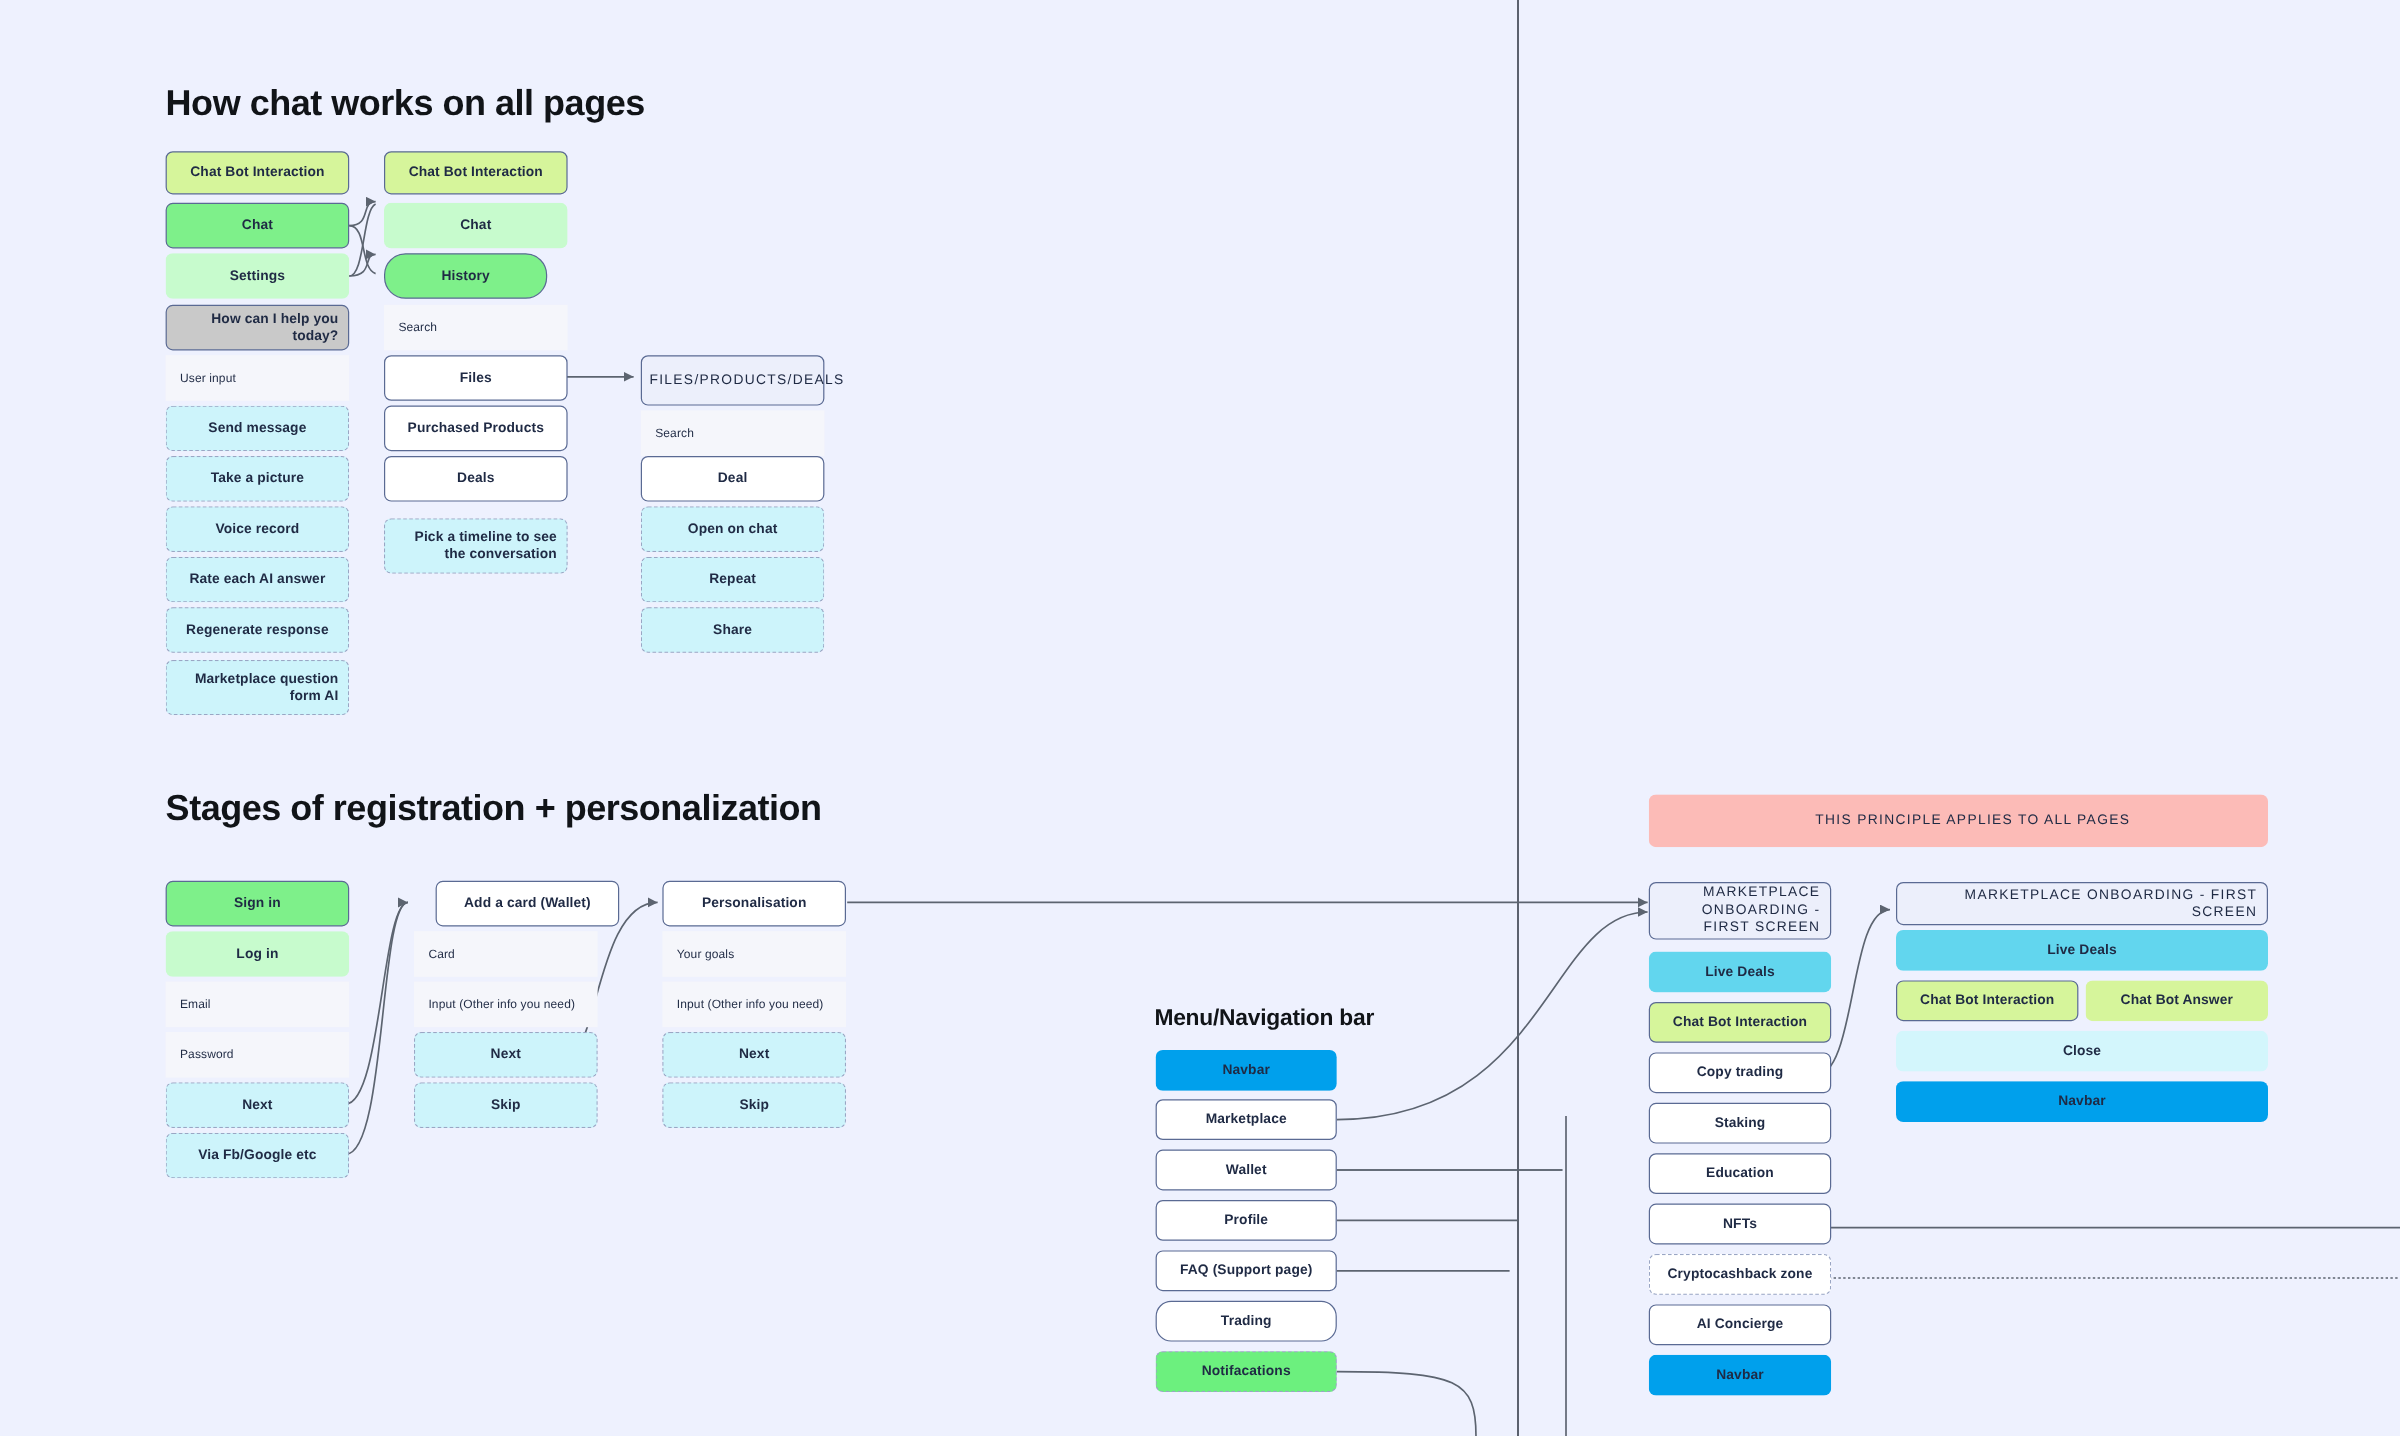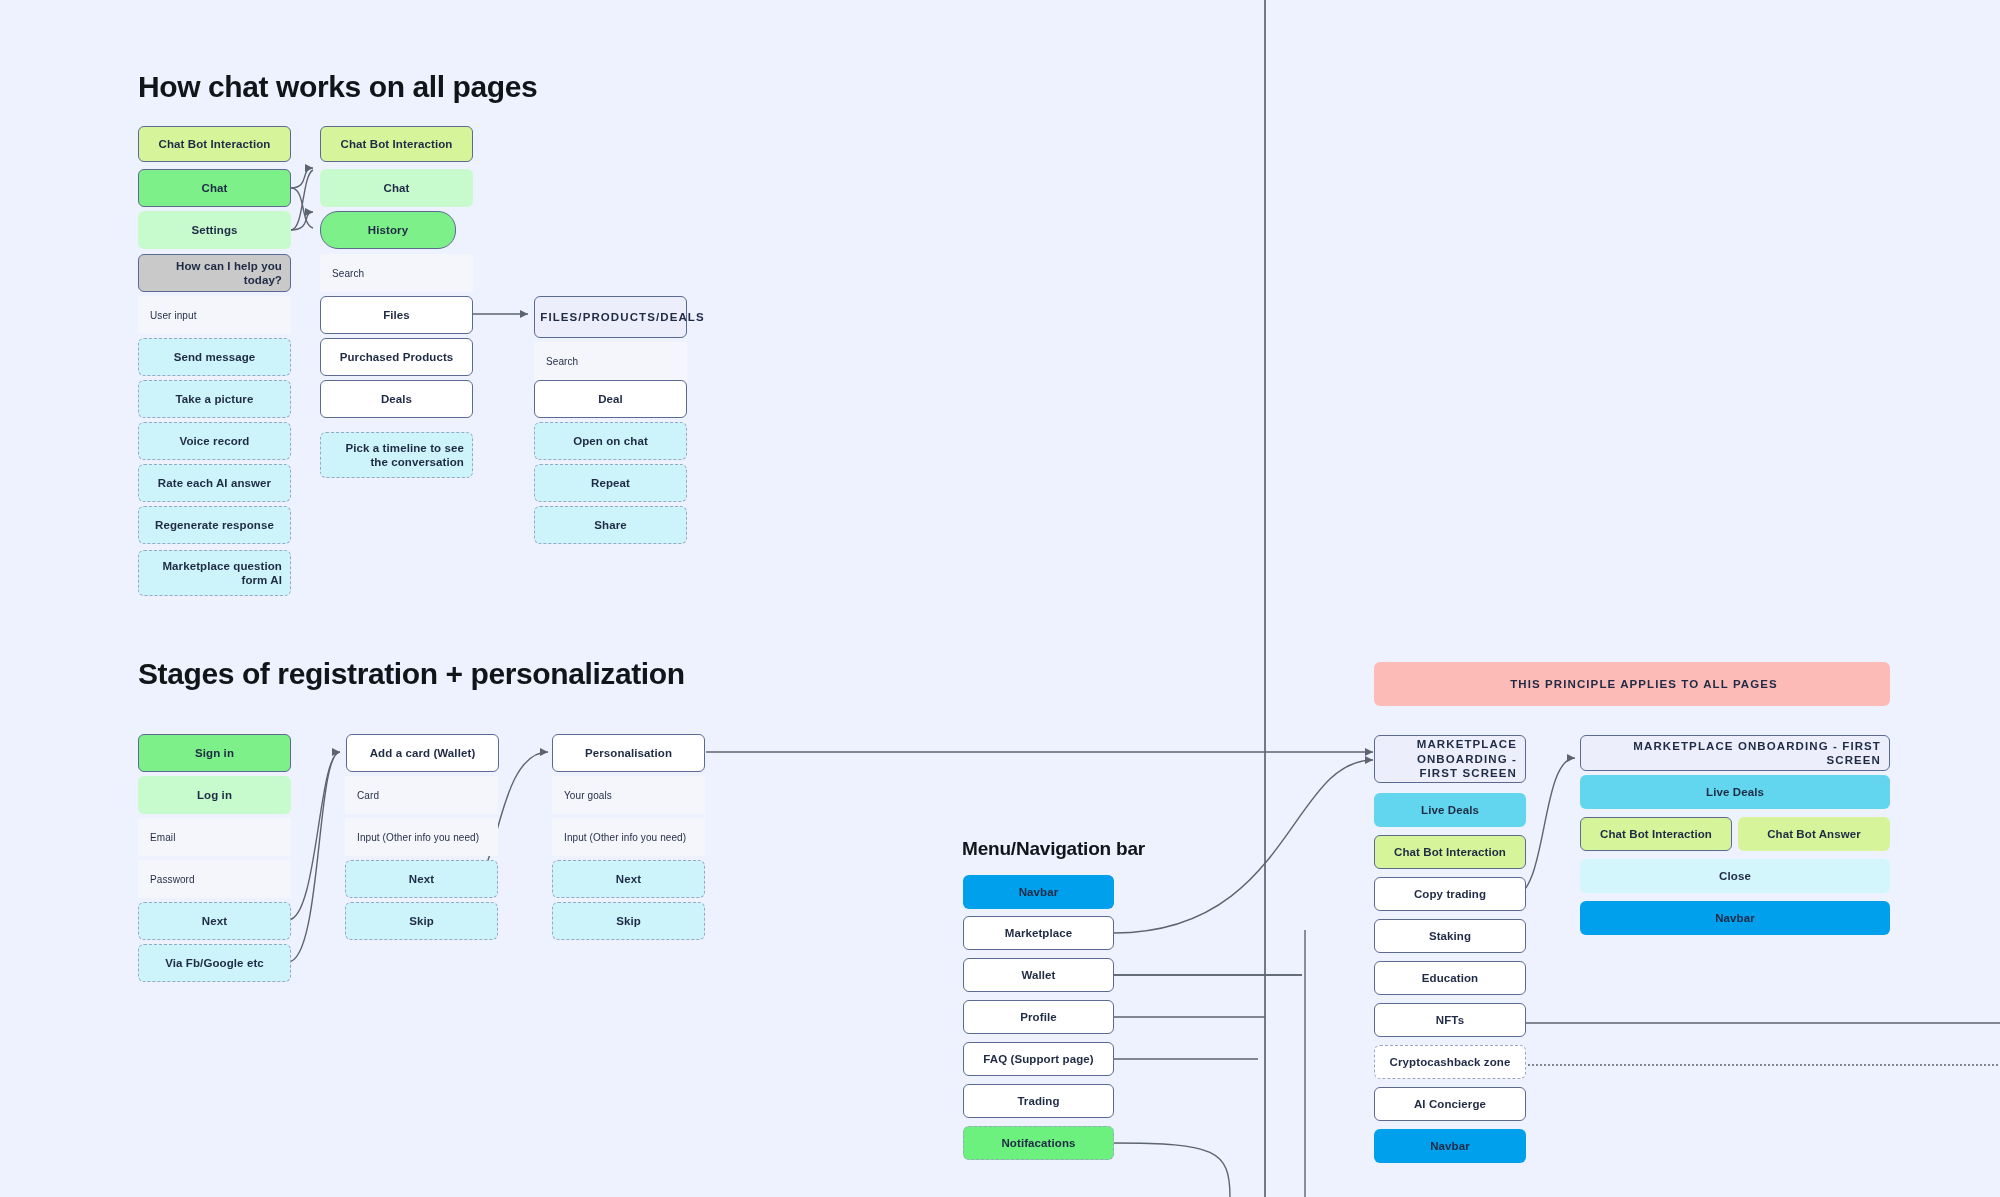--- a/index.html
+++ b/index.html
@@ -91,21 +91,21 @@
     justify-content: flex-start;
     font-size: 10px;
     font-weight: normal;
     color: #1f2a44;
     padding-left: 12px;
     background: #f5f6fb;
     letter-spacing: 0.1px;
   }
   .caps {
     font-size: 11.5px;
-    font-weight: bold;
+    font-weight: normal;
     letter-spacing: 1.1px;
     padding-left: 32px;
   }
 </style>
 </head>
 <body>
 
 <div id="canvas">
 
   <svg id="wires" viewBox="0 0 2000 1197">
@@ -190,40 +190,40 @@
 
   <div class="section-title" style="left:138px; top:657px;">Stages of registration + personalization</div>
 
   <div class="node b-solid f-green" style="left:138px; top:734px; width:153px; height:38px;">Sign in</div>
   <div class="node b-none f-greenl" style="left:138px; top:776px; width:153px; height:38px;">Log in</div>
   <div class="label-row" style="left:138px; top:818px; width:153px; height:38px;">Email</div>
   <div class="label-row" style="left:138px; top:860px; width:153px; height:38px;">Password</div>
   <div class="node b-dash f-cyan" style="left:138px; top:902px; width:153px; height:38px;">Next</div>
   <div class="node b-dash f-cyan" style="left:138px; top:944px; width:153px; height:38px;">Via Fb/Google etc</div>
 
-  <div class="node b-solid f-white" style="left:346px; top:734px; width:153px; height:38px;">Add a card (Wallet)</div>
+  <div class="node b-solid f-white" style="left:363px; top:734px; width:153px; height:38px;">Add a card (Wallet)</div>
   <div class="label-row" style="left:345px; top:776px; width:153px; height:38px;">Card</div>
   <div class="label-row" style="left:345px; top:818px; width:153px; height:38px;">Input (Other info you need)</div>
   <div class="node b-dash f-cyan" style="left:345px; top:860px; width:153px; height:38px;">Next</div>
   <div class="node b-dash f-cyan" style="left:345px; top:902px; width:153px; height:38px;">Skip</div>
 
   <div class="node b-solid f-white" style="left:552px; top:734px; width:153px; height:38px;">Personalisation</div>
   <div class="label-row" style="left:552px; top:776px; width:153px; height:38px;">Your goals</div>
   <div class="label-row" style="left:552px; top:818px; width:153px; height:38px;">Input (Other info you need)</div>
   <div class="node b-dash f-cyan" style="left:552px; top:860px; width:153px; height:38px;">Next</div>
   <div class="node b-dash f-cyan" style="left:552px; top:902px; width:153px; height:38px;">Skip</div>
 
   <div class="sub-title" style="left:962px; top:838px;">Menu/Navigation bar</div>
 
   <div class="node b-none f-blue" style="left:963px; top:875px; width:151px; height:34px;">Navbar</div>
   <div class="node b-solid f-white" style="left:963px; top:916px; width:151px; height:34px;">Marketplace</div>
   <div class="node b-solid f-white" style="left:963px; top:958px; width:151px; height:34px;">Wallet</div>
   <div class="node b-solid f-white" style="left:963px; top:1000px; width:151px; height:34px;">Profile</div>
   <div class="node b-solid f-white" style="left:963px; top:1042px; width:151px; height:34px;">FAQ (Support page)</div>
-  <div class="node b-solid f-white" style="left:963px; top:1084px; width:151px; height:34px;">Trading</div>
+  <div class="node b-solid f-white" style="left:963px; top:1084px; width:151px; height:34px;border-radius:13px;">Trading</div>
   <div class="node b-dash f-green2" style="left:963px; top:1126px; width:151px; height:34px;">Notifacations</div>
 
   <div class="node b-none f-pink caps" style="left:1374px; top:662px; width:516px; height:44px;">THIS PRINCIPLE APPLIES TO ALL PAGES</div>
 
   <div class="node b-solid f-lav caps" style="left:1374px; top:735px; width:152px; height:48px;">MARKETPLACE ONBOARDING - FIRST SCREEN</div>
   <div class="node b-none f-skyd" style="left:1374px; top:793px; width:152px; height:34px;">Live Deals</div>
   <div class="node b-solid f-lime" style="left:1374px; top:835px; width:152px; height:34px;">Chat Bot Interaction</div>
   <div class="node b-solid f-white" style="left:1374px; top:877px; width:152px; height:34px;">Copy trading</div>
   <div class="node b-solid f-white" style="left:1374px; top:919px; width:152px; height:34px;">Staking</div>
   <div class="node b-solid f-white" style="left:1374px; top:961px; width:152px; height:34px;">Education</div>

